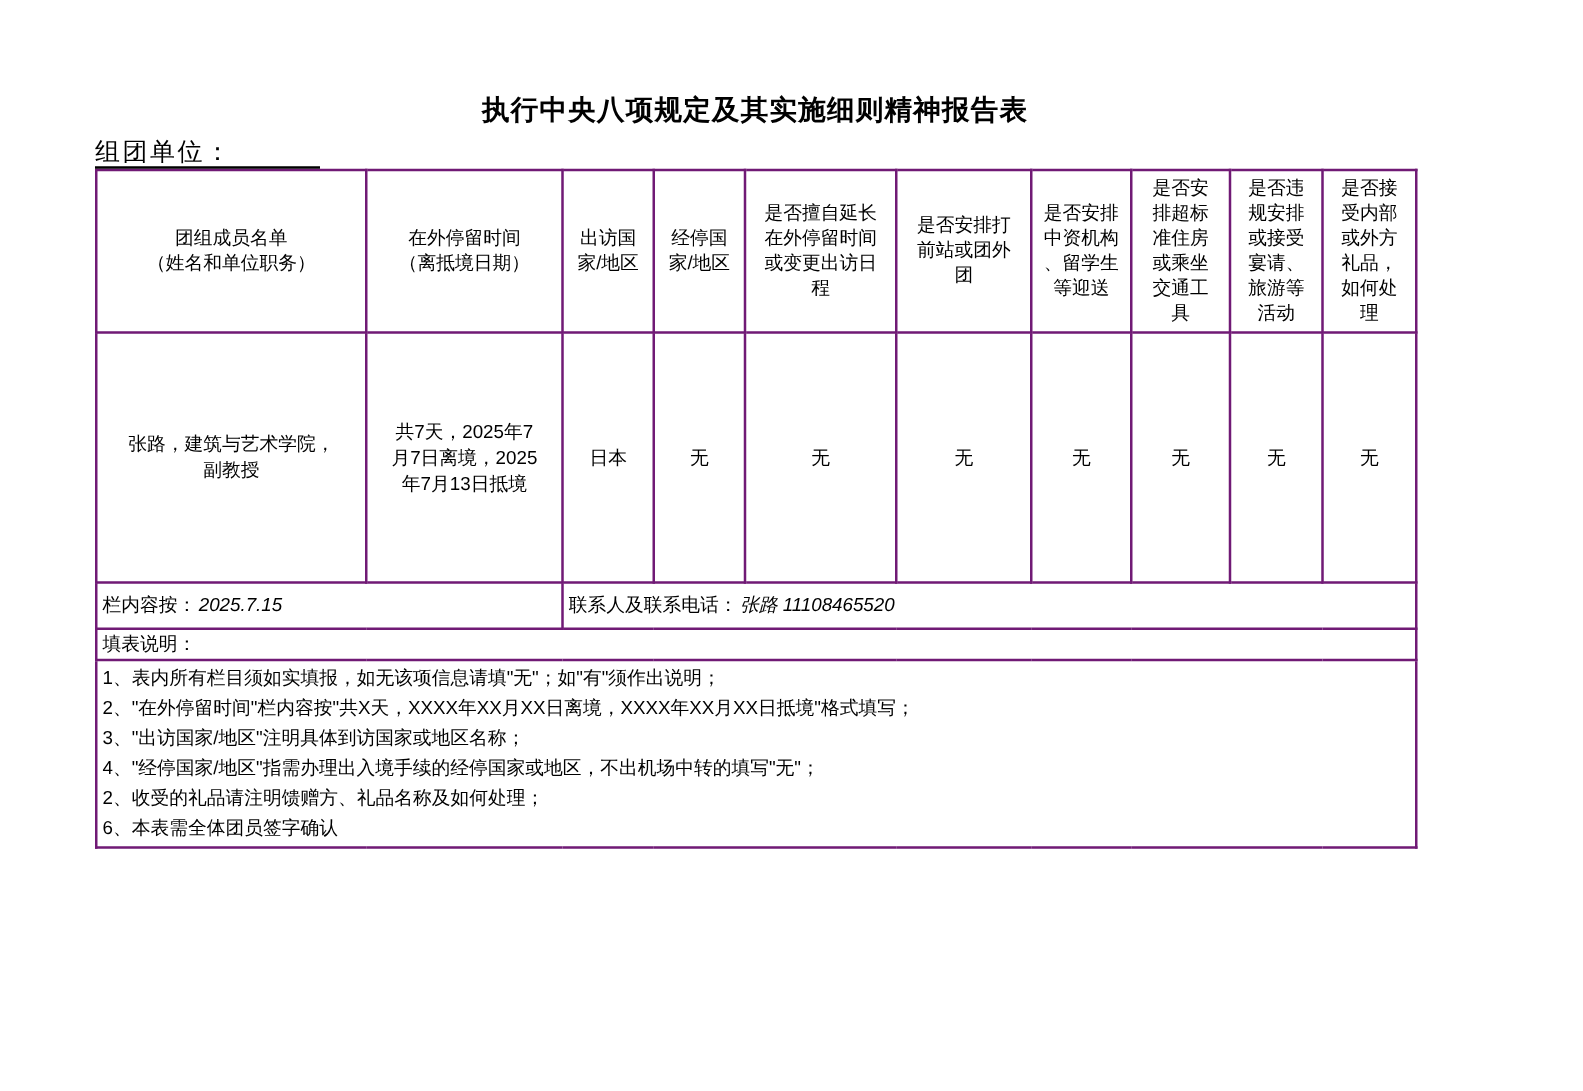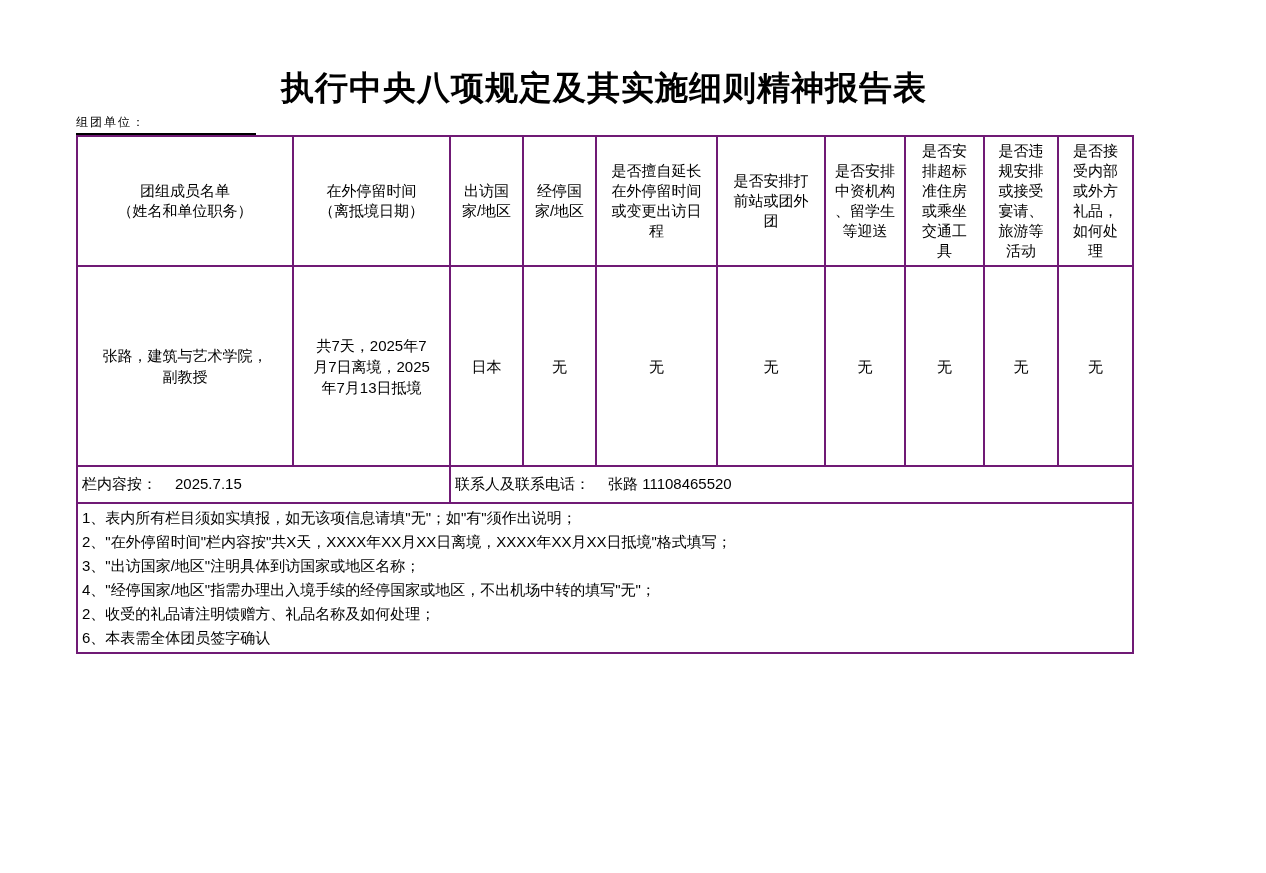--- a/index.html
+++ b/index.html
@@ -11,28 +11,28 @@
     color: #000000;
   }
   .page {
     position: relative;
     width: 1056px;
     margin-left: 76px;
     padding-top: 72px;
   }
   .title {
     text-align: center;
-    font-size: 33px;
+    font-size: 22px;
     font-weight: bold;
     letter-spacing: 1px;
     line-height: 32px;
   }
   .org-line {
     margin-top: 8px;
-    font-size: 12px;
+    font-size: 20px;
     line-height: 20px;
   }
   .org-label {
     display: inline-block;
     min-width: 180px;
     border-bottom: 2px solid #000;
     padding-bottom: 1px;
     letter-spacing: 2px;
   }
   table.report {
@@ -89,21 +89,21 @@
     line-height: 24px;
     white-space: nowrap;
   }
   .sig-svg {
     position: absolute;
     left: 118px;
     top: -10px;
     pointer-events: none;
   }
   .label-val { display: inline-block; }
-  .val-gap { margin-left: 18px; }
+  .val-gap { margin-left: 2px; font-style: italic; }
 </style>
 </head>
 <body>
 
 <div class="page">
 
   <div class="title">执行中央八项规定及其实施细则精神报告表</div>
 
   <div class="org-line">
     <span class="org-label">组团单位：</span>
@@ -183,20 +183,23 @@
     <tr style="height:37px">
       <td class="fcell" colspan="2">
         <span class="label-val">栏内容按：</span><span class="label-val val-gap">2025.7.15</span>
       </td>
       <td class="fcell" colspan="8">
         <span class="label-val">联系人及联系电话：</span><span class="label-val val-gap">张路 11108465520</span>
       </td>
     </tr>
 
 
+    <tr style="height:25px">
+      <td class="notes-head" colspan="10">填表说明：</td>
+    </tr>
 
     <tr style="height:145px">
       <td class="notes-cell" colspan="10">
         <div class="note-line">1、表内所有栏目须如实填报，如无该项信息请填"无"；如"有"须作出说明；</div>
         <div class="note-line">2、"在外停留时间"栏内容按"共X天，XXXX年XX月XX日离境，XXXX年XX月XX日抵境"格式填写；</div>
         <div class="note-line">3、"出访国家/地区"注明具体到访国家或地区名称；</div>
         <div class="note-line">4、"经停国家/地区"指需办理出入境手续的经停国家或地区，不出机场中转的填写"无"；</div>
         <div class="note-line">2、收受的礼品请注明馈赠方、礼品名称及如何处理；</div>
         <div class="note-line">6、本表需全体团员签字确认</div>
       </td>

